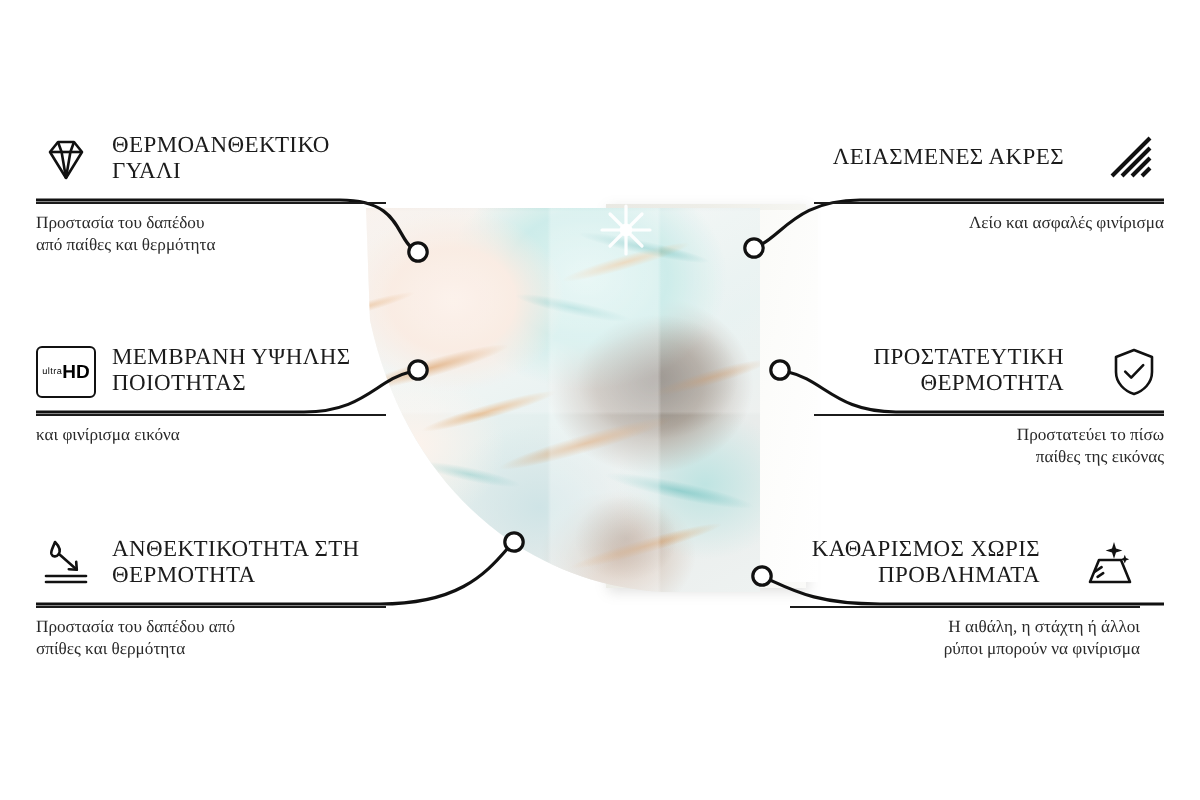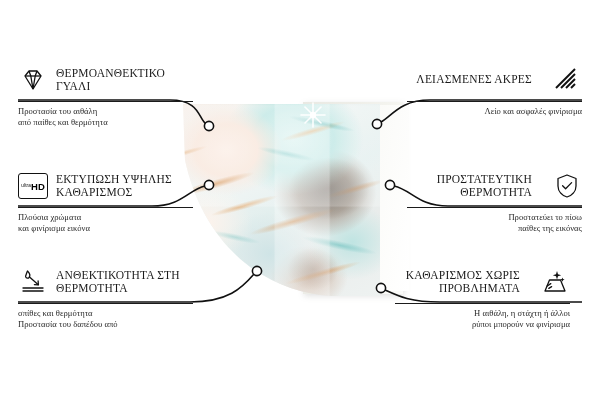--- a/index.html
+++ b/index.html
@@ -190,38 +190,37 @@
             <path d="M7 11 L23 11"></path>
             <path d="M11 6 L12.8 11 L15 24"></path>
             <path d="M19 6 L17.2 11 L15 24"></path>
           </g>
         </svg>
       </span>
       <span class="title">ΘΕΡΜΟΑΝΘΕΚΤΙΚΟ ΓΥΑΛΙ</span>
     </div>
     <div class="rule"></div>
     <div class="desc">
-      <div>Προστασία του αιθάλη</div>
+      <div>Προστασία του δαπέδου</div>
       <div>από παίθες και θερμότητα</div>
     </div>
   </div>
 
   <div class="feat left" id="f-print">
     <div class="head">
       <span class="icon">
         <span class="ihd">
           <span class="u">ultra</span>
             <span class="h">HD</span>
         </span>
       </span>
-      <span class="title">ΕΚΤΥΠΩΣΗ ΥΨΗΛΗΣ ΚΑΘΑΡΙΣΜΟΣ</span>
-    </div>
-    <div class="rule"></div>
-    <div class="desc">
-      <div>Πλούσια χρώματα</div>
+      <span class="title">ΜΕΜΒΡΑΝΗ ΥΨΗΛΗΣ ΠΟΙΟΤΗΤΑΣ</span>
+    </div>
+    <div class="rule"></div>
+    <div class="desc">
       <div>και φινίρισμα εικόνα</div>
     </div>
   </div>
 
   <div class="feat left" id="f-heat-res">
     <div class="head">
       <span class="icon">
         <svg viewBox="0 0 30 30" width="30" height="30">
           <g fill="none" stroke="#111" stroke-width="1.3" stroke-linecap="round" stroke-linejoin="round">
             <path d="M9.5 4 C12 6.5 12.4 8.6 11.2 10.3 C10.2 11.7 8.2 11.4 7.7 9.9 C7.3 8.6 8.2 7.4 9.5 4 Z"></path>
@@ -229,22 +228,22 @@
             <path d="M16.4 17.6 L20.4 17.9 L20.1 13.9"></path>
             <path d="M5 21 L25 21"></path>
             <path d="M5 24 L25 24"></path>
           </g>
         </svg>
       </span>
       <span class="title">ΑΝΘΕΚΤΙΚΟΤΗΤΑ ΣΤΗ ΘΕΡΜΟΤΗΤΑ</span>
     </div>
     <div class="rule"></div>
     <div class="desc">
+      <div>Προστασία του δαπέδου από</div>
       <div>σπίθες και θερμότητα</div>
-      <div>Προστασία του δαπέδου από</div>
     </div>
   </div>
 
   <div class="feat right" id="f-edges">
     <div class="head">
       <span class="title">ΛΕΙΑΣΜΕΝΕΣ ΑΚΡΕΣ</span>
       <span class="icon">
         <svg viewBox="0 0 30 30" width="30" height="30">
           <g stroke="#111" stroke-width="2" stroke-linecap="butt">
             <line x1="4" y1="23" x2="23" y2="4"></line>

